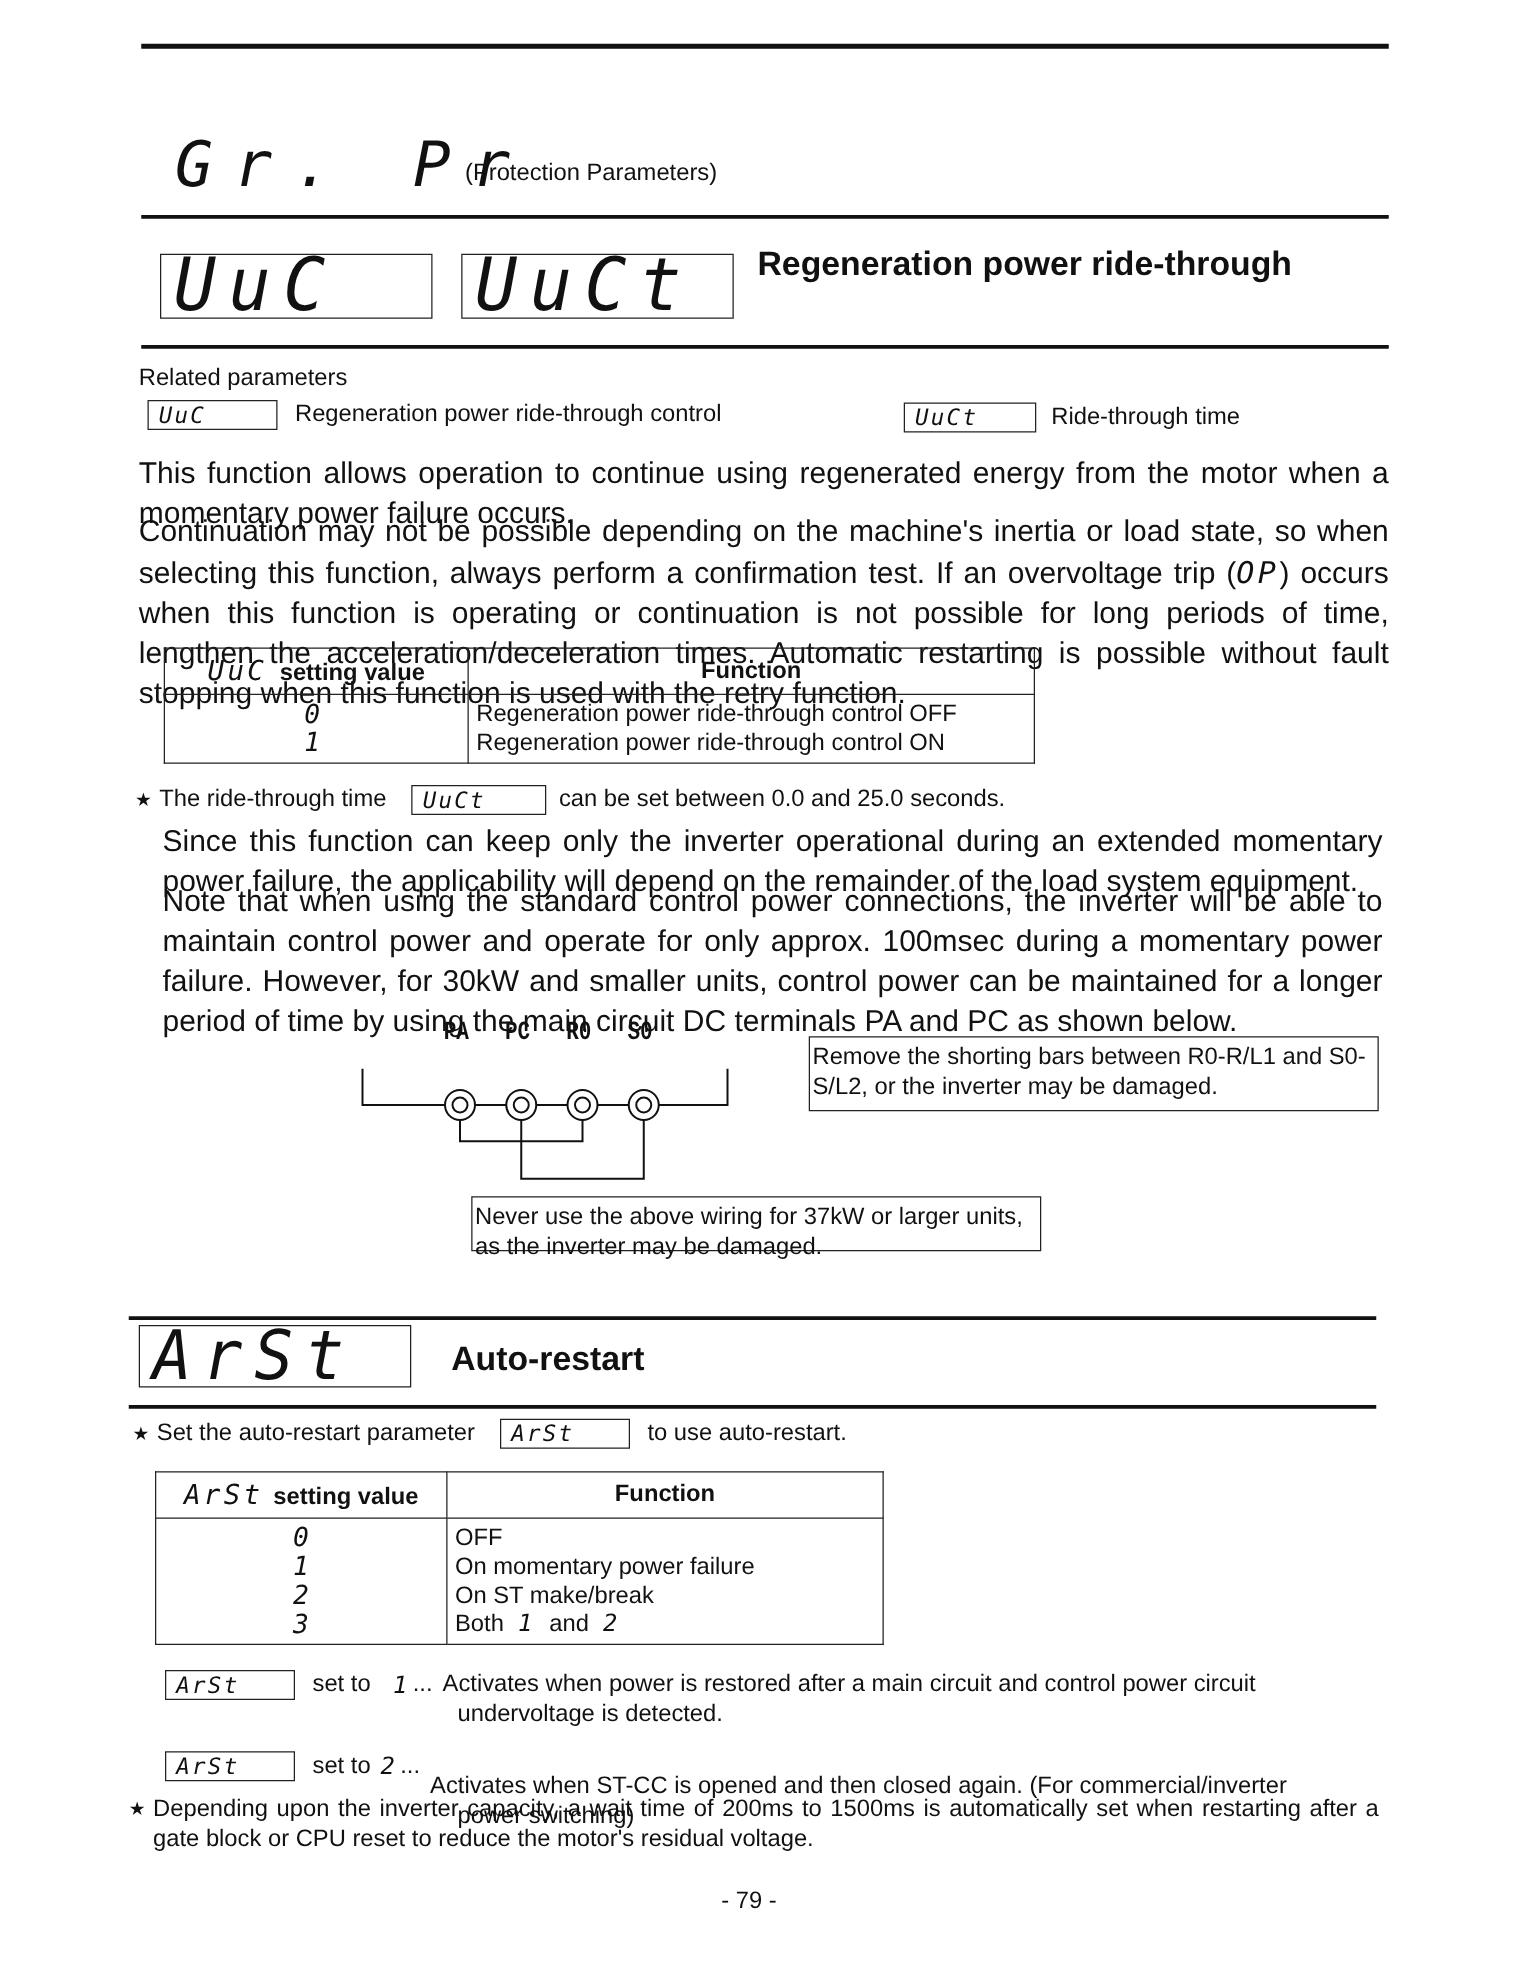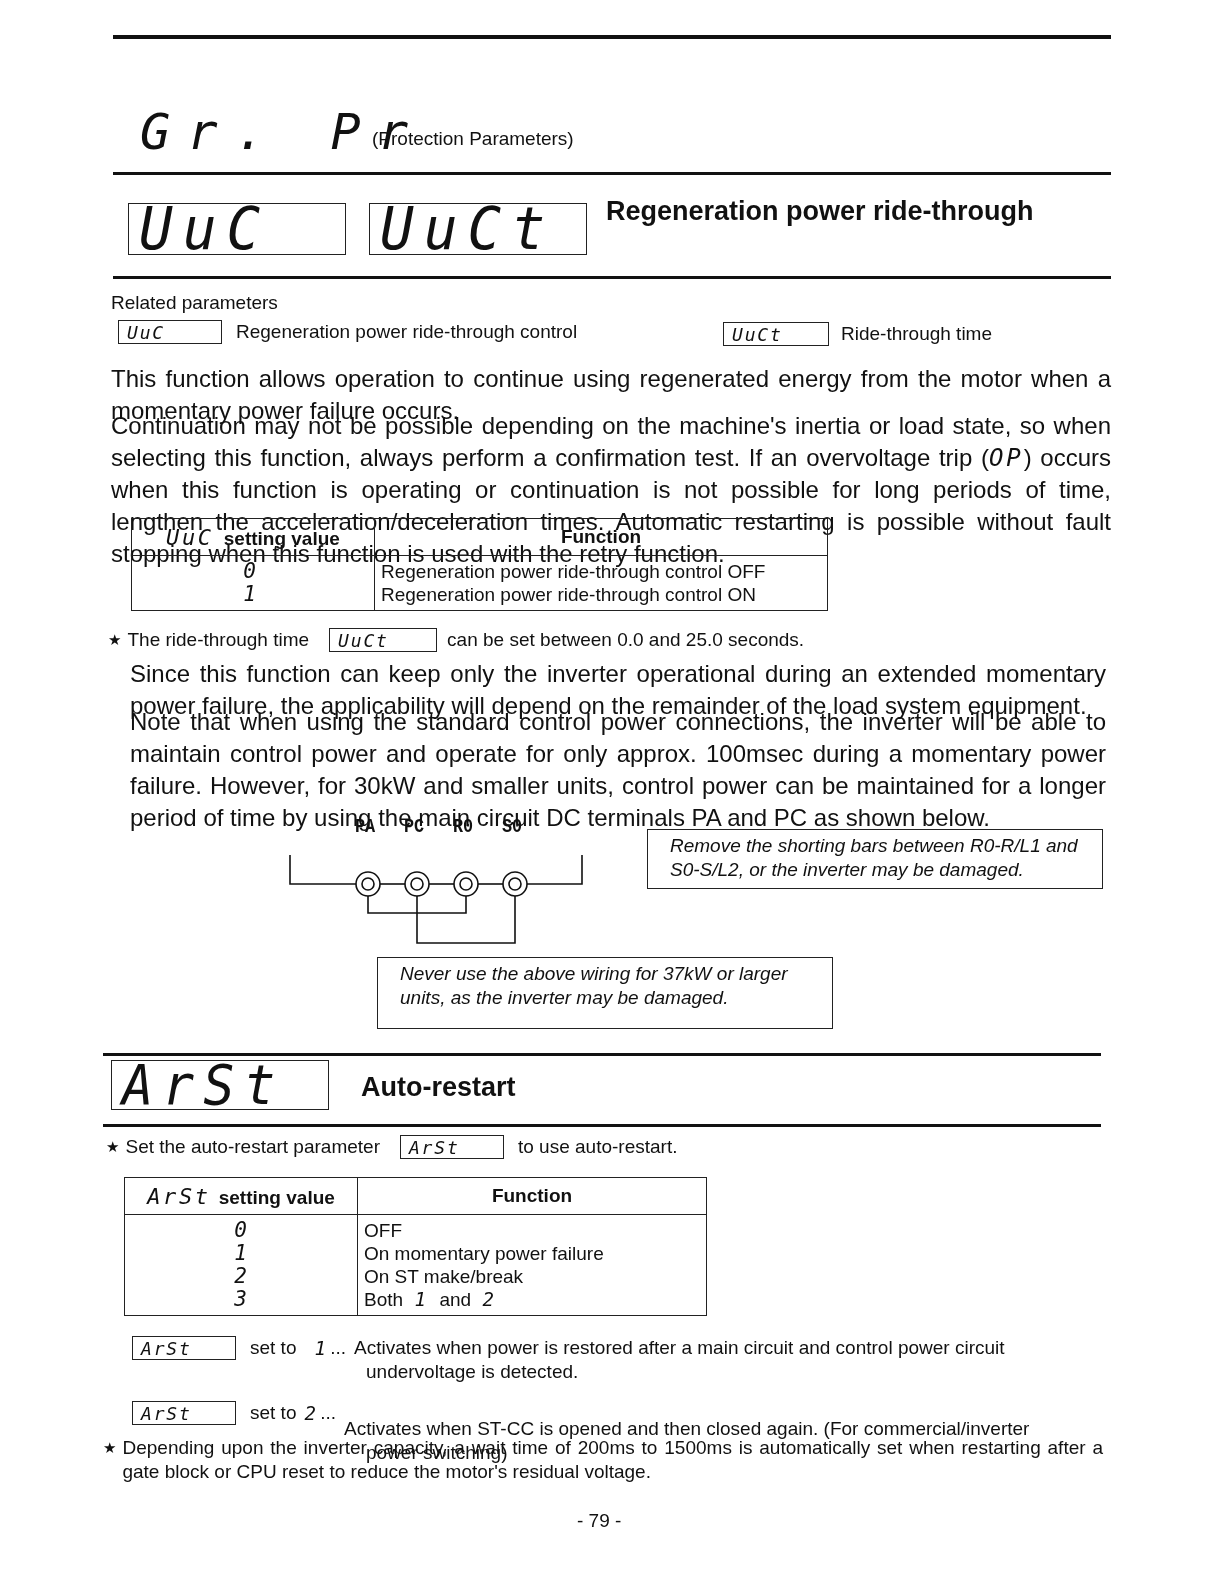--- a/index.html
+++ b/index.html
@@ -11,21 +11,21 @@
   .lcdbox { position: absolute; border: 1.5px solid #222; box-sizing: border-box; display: flex; align-items: center; padding-left: 10px; }
   .lcd-big { font-family: "DejaVu Sans Mono", monospace; font-style: italic; font-weight: 300; font-size: 56px; letter-spacing: 0.18em; line-height: 1; transform: scaleY(1.05); }
   .inline-lcd { display: inline-block; border: 1.5px solid #222; padding: 0 10px 0 8px; height: 24px; line-height: 24px; box-sizing: border-box; vertical-align: middle; font-family: "DejaVu Sans Mono", monospace; font-style: italic; font-size: 18px; letter-spacing: 0.1em; }
   .para { position: absolute; font-size: 24px; line-height: 32px; text-align: justify; }
   .section-title { position: absolute; font-weight: bold; font-size: 27px; line-height: 30px; }
   table.spec { position: absolute; border-collapse: collapse; font-size: 19px; }
   table.spec td, table.spec th { border: 1.5px solid #222; }
   table.spec th { font-weight: bold; height: 34px; font-size: 19px; }
   table.spec td { vertical-align: top; padding: 4px 6px; line-height: 23px; }
   .valcol { text-align: right; padding-right: 108px !important; font-family: "DejaVu Sans Mono", monospace; font-style: italic; }
-  .notebox { position: absolute; border: 1.5px solid #222; box-sizing: border-box; padding: 4px 22px; font-size: 19px; line-height: 24px; font-style: italic; }
+  .notebox { position: absolute; border: 1.5px solid #222; box-sizing: border-box; padding: 4px 2px; font-size: 19px; line-height: 24px; }
   .star { font-size: 15px; }
   .term-label { position: absolute; font-family: "Liberation Mono", monospace; font-weight: bold; font-size: 21px; transform: scaleX(0.8); transform-origin: left; }
 </style>
 </head>
 <body>
 
 <div class="rule" style="left:113px; top:35px; width:998px; height:4px;"></div>
 
 <div class="abs seg" style="left:140px; top:106px; font-size:50px; letter-spacing:0.35em; line-height:52px;text-align:right;">Gr. Pr</div>
 <div class="abs" style="left:372px; top:128px; font-size:19px;">(Protection Parameters)</div>
@@ -104,21 +104,21 @@
     <circle cx="137" cy="34" r="6"></circle>
     <circle cx="186" cy="34" r="12"></circle>
     <circle cx="186" cy="34" r="6"></circle>
     <circle cx="235" cy="34" r="12"></circle>
     <circle cx="235" cy="34" r="6"></circle>
     <path d="M88 46 V63 H186 V46"></path>
     <path d="M137 46 V93 H235 V46"></path>
   </g>
 </svg>
 <div class="notebox" style="left:647px; top:829px; width:456px; height:60px;">Remove the shorting bars between R0-R/L1 and S0-S/L2, or the inverter may be damaged.</div>
-<div class="notebox" style="left:377px; top:957px; width:456px; height:72px;">Never use the above wiring for 37kW or larger units, as the inverter may be damaged.</div>
+<div class="notebox" style="left:377px; top:957px; width:456px; height:44px;">Never use the above wiring for 37kW or larger units, as the inverter may be damaged.</div>
 
 <div class="rule" style="left:103px; top:1053px; width:998px; height:3px;"></div>
 <div class="lcdbox" style="left:111px; top:1060px; width:218px; height:50px;">
   <span class="lcd-big" style="font-size:52px;">ArSt</span>
 </div>
 <div class="section-title" style="left:361px; top:1072px;">Auto-restart</div>
 <div class="rule" style="left:103px; top:1124px; width:998px; height:3px;"></div>
 
 <div class="abs" style="left:106px; top:1135px; font-size:19px; display:flex; align-items:center;">
   <span class="star" style="margin-right:6px;">★</span>

